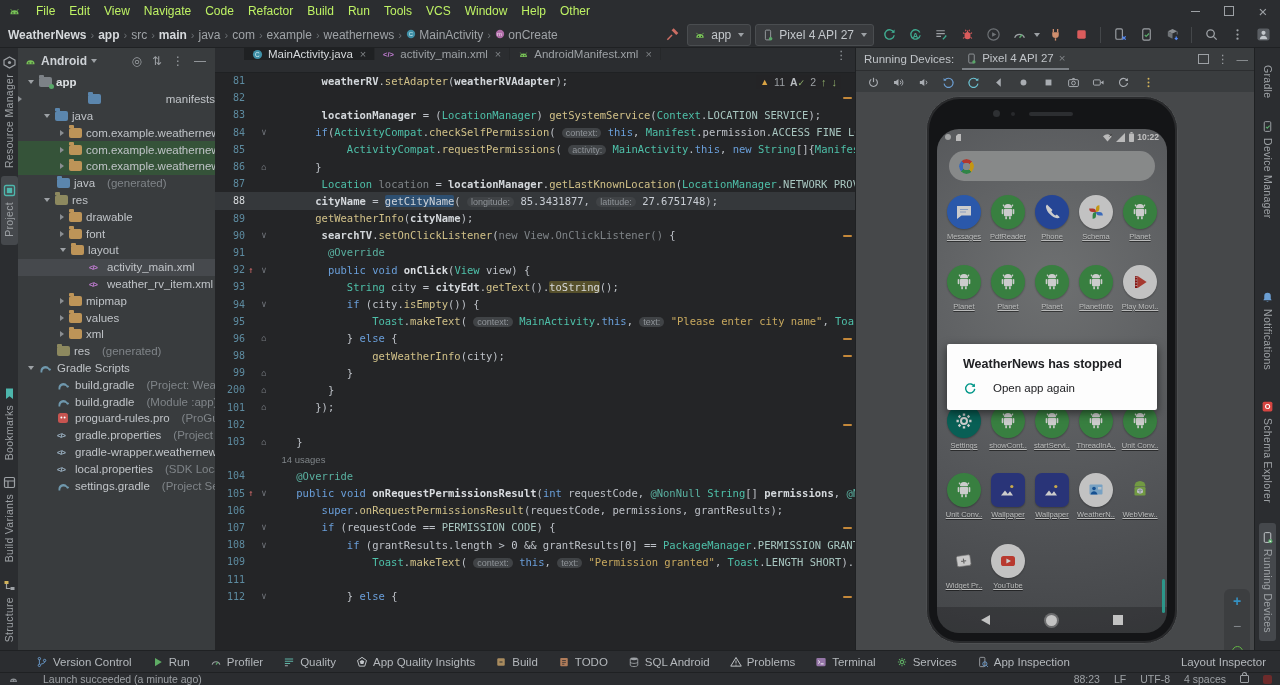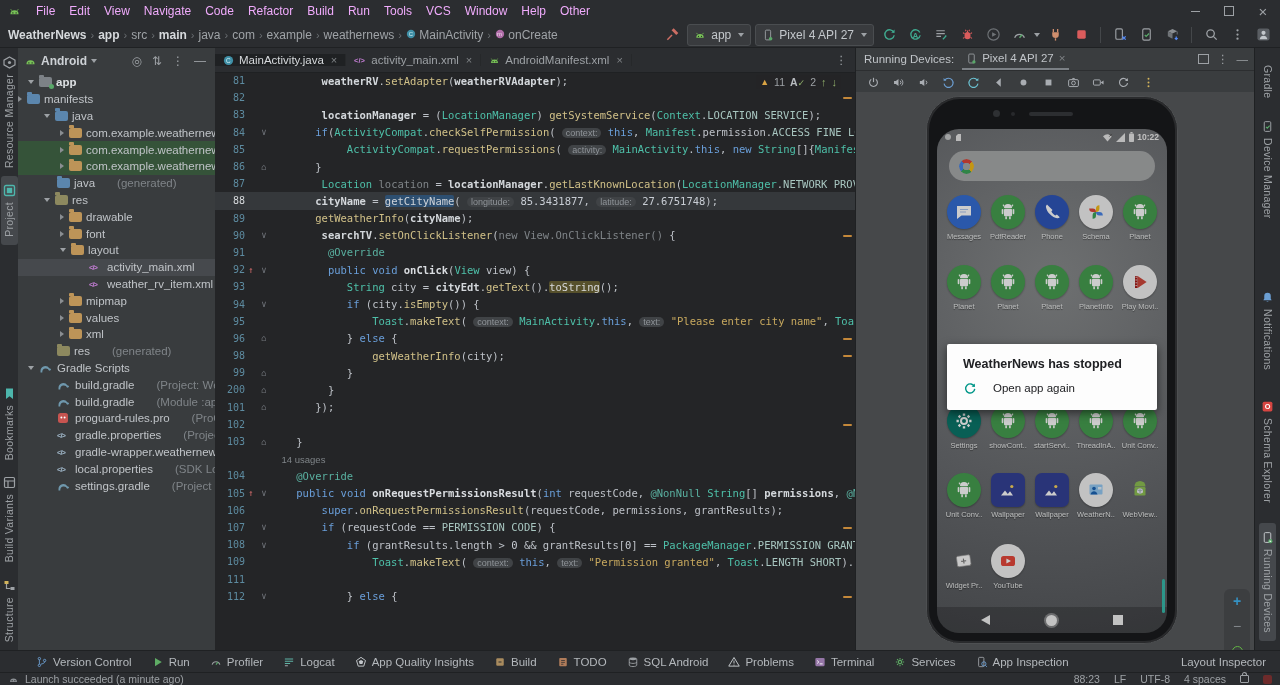--- a/index.html
+++ b/index.html
@@ -1,19 +1,19 @@
 <!DOCTYPE html>
 <html><head>
 <meta charset="utf-8">
 <style>
   html,body{margin:0;padding:0;background:#1e1f22;}
   #root{position:relative;width:1280px;height:685px;background:#2b2d30;font-family:"Liberation Sans","DejaVu Sans",sans-serif;overflow:hidden;color:#b8bcc0;font-size:12px;}
   .titlebar{position:absolute;left:0;top:0;right:0;height:22px;background:#2b2d30;border-bottom:1px solid #1f2123;display:flex;align-items:center;}
   .menu{display:flex;align-items:center;height:100%;}
-  .menu-item{padding:0 7px;line-height:22px;color:#f0abfc;cursor:default;}
+  .menu-item{padding:0 7px;line-height:22px;color:#bef264;cursor:default;}
   .win-title{position:absolute;left:0;right:0;text-align:center;color:#6e7276;pointer-events:none;font-size:11.5px;}
   .win-btns{margin-left:auto;display:flex;align-items:center;height:100%;z-index:2;}
   .win-btn{width:34px;height:100%;display:flex;align-items:center;justify-content:center;color:#9da1a5;}
   .wb-min{width:9px;height:1px;background:#9da1a5;}
   .wb-max{width:8px;height:8px;border:1px solid #9da1a5;}
   .toolbar2{position:absolute;left:0;top:22px;right:0;height:26px;background:#2b2d30;border-bottom:1px solid #1f2123;display:flex;align-items:center;padding:0 6px;box-sizing:border-box;}
   .crumbs{display:flex;align-items:center;gap:2px;white-space:nowrap;}
   .crumb{color:#9fa3a7;padding:0 2px;}
   .crumb.b{font-weight:bold;color:#d6d9dc;}
   .crumb-sep{color:#6b6f73;font-size:11px;}
@@ -39,28 +39,28 @@
   
   .project{position:absolute;left:18px;top:0;width:197px;bottom:0;background:#393c3e;border-right:1px solid #1f2123;overflow:hidden;}
   .proj-head{height:26px;display:flex;align-items:center;gap:4px;padding:0 6px;color:#ced2d6;font-weight:bold;font-size:12px;}
   .proj-head .ic{margin-left:auto;color:#9da1a5;font-size:12px;font-weight:normal;padding:0 3px;}
   .tree{font-size:11.5px;color:#c0c4c8;}
   .trow{height:16.8px;display:flex;align-items:center;white-space:nowrap;overflow:hidden;}
   .trow.sel{background:#46494d;}
   .trow.green{background:#355339;}
   .trow .lbl{margin-left:4px;}
   .trow .lbl.b{font-weight:bold;color:#dde0e3;}
-  .trow .sfx{margin-left:22px;color:#7f8488;}
+  .trow .sfx{margin-left:12px;color:#7f8488;}
   .fold-ic{width:13px;height:10px;border-radius:2px;position:relative;flex:0 0 13px;}
   .fold-ic::before{content:'';position:absolute;top:-2.5px;left:0;width:5px;height:3px;border-radius:1px 1px 0 0;background:inherit;}
   .mini{font-size:8px;letter-spacing:-1px;flex:0 0 14px;text-align:center;}
   .gsvg{width:14px;height:12px;flex:0 0 14px;}
   
   .editor{position:absolute;left:215px;top:0;width:640px;bottom:0;background:#242527;}
-  .tabs{height:24px;display:flex;align-items:center;background:#2b2d30;border-bottom:1px solid #1f2123;font-size:11.5px;}
+  .tabs{height:24px;display:flex;align-items:flex-start;background:#2b2d30;border-bottom:1px solid #1f2123;font-size:11.5px;padding-left:29px;}
   .tab{display:flex;align-items:center;gap:5px;padding:0 8px;color:#9da1a5;border-right:1px solid #26282a;}
   .tab.act{background:#1f2123;color:#d6d9dc;}
   .tab .x{color:#7f8386;margin-left:2px;font-size:11px;}
   .tabs-kebab{margin-left:auto;display:flex;align-items:center;padding:0 8px;color:#9da1a5;}
   .code{position:absolute;left:0;top:24px;right:0;bottom:0;overflow:hidden;font-family:"DejaVu Sans Mono","Liberation Mono",monospace;font-size:10.5px;}
   .cl{height:17.2px;display:flex;align-items:center;}
   .cl.cur{background:#35383b;}
   .ln{width:30px;text-align:right;color:#5d8ba0;flex:0 0 30px;font-size:10px;}
   .cl.cur .ln{color:#d7dadd;}
   .mk{width:12px;flex:0 0 12px;text-align:center;font-size:9px;color:#d56c6c;}
@@ -95,21 +95,21 @@
   .pstatus{position:absolute;left:0;top:0;right:0;height:16px;display:flex;align-items:center;padding:0 8px;color:#f0f0f0;font-size:8.5px;gap:4px;}
   .pstatus .r{margin-left:auto;display:flex;align-items:center;gap:3px;font-weight:bold;}
   .gbar{position:absolute;left:12px;right:12px;top:22px;height:30px;border-radius:15px;background:#a9abac;display:flex;align-items:center;padding:0 10px;box-sizing:border-box;}
   .gg{width:15px;height:15px;border-radius:50%;background:conic-gradient(from -40deg,#ea4335 0 90deg,#fbbc05 0 180deg,#34a853 0 270deg,#4285f4 0);-webkit-mask:radial-gradient(circle,transparent 0 3.5px,#000 4px);mask:radial-gradient(circle,transparent 0 3.5px,#000 4px);}
   .app-row{position:absolute;left:0;right:0;height:58px;display:flex;justify-content:flex-start;padding:0 5px;}
   .app-cell{width:44px;display:flex;flex-direction:column;align-items:center;gap:3px;}
   .app-ic{width:34px;height:34px;border-radius:50%;display:flex;align-items:center;justify-content:center;box-shadow:0 1px 2px rgba(0,0,0,.3);}
   .app-ic.sq{border-radius:7px;}
   .app-ic.nobg{box-shadow:none;}
   .app-ic svg{width:24px;height:24px;}
-  .app-lbl{font-size:7.5px;color:#e8eaea;text-shadow:0 1px 1px rgba(0,0,0,.5);white-space:nowrap;}
+  .app-lbl{font-size:7.5px;color:#e8eaea;text-shadow:0 1px 1px rgba(0,0,0,.5);white-space:nowrap;text-decoration:underline;}
   .crash{position:absolute;left:10px;width:210px;top:215px;height:66px;background:#fdfdfd;border-radius:2px;box-shadow:0 3px 10px rgba(0,0,0,.55);}
   .crash-title{padding:13px 16px 0;color:#202124;font-size:12.5px;font-weight:bold;font-family:"Liberation Sans",sans-serif;}
   .crash-act{display:flex;align-items:center;gap:16px;padding:10px 16px 0;color:#202124;font-size:11.5px;}
   .crash-act svg{width:14px;height:14px;}
   .pnav{position:absolute;left:0;right:0;bottom:0;height:26px;background:rgba(0,0,0,.22);display:flex;align-items:center;justify-content:space-between;padding:0 44px;box-sizing:border-box;}
   .nav-back{width:0;height:0;border-top:5.5px solid transparent;border-bottom:5.5px solid transparent;border-right:9px solid #f2f2f2;}
   .nav-home{width:11px;height:11px;border-radius:50%;background:#f2f2f2;box-shadow:0 0 0 2px rgba(255,255,255,.35);}
   .nav-sq{width:10px;height:10px;background:#f2f2f2;}
   .scrollpill{position:absolute;right:2px;top:450px;width:3px;height:34px;border-radius:2px;background:#2bbfae;}
   .emu-zoom{position:absolute;left:368px;top:497px;width:26px;padding:4px 0;background:rgba(30,31,34,.25);border-radius:6px;display:flex;flex-direction:column;align-items:center;gap:9px;}
@@ -390,21 +390,21 @@
         <span class="ic" style="margin-left:0">—</span>
       </div>
       <div class="tree" id="projTree">
           <div class="trow" style="padding-left: 10px;">
             <span class="car" style="margin: 0px 5px 0px 0px;"></span>
             <span class="fold-ic" style="background: rgb(125, 130, 135);">
               <span style="position: absolute; right: -2px; bottom: -2px; width: 5px; height: 5px; border-radius: 50%; background: rgb(89, 168, 105);"></span>
             </span>
             <span class="lbl b">app</span>
           </div>
-          <div class="trow" style="">
+          <div class="trow" style=" justify-content: space-between;">
             <span class="car r" style="margin: 0px 5px 0px 0px;"></span>
             <span class="fold-ic" style="background: rgb(91, 134, 173);"></span>
             <span class="lbl">manifests</span>
           </div>
           <div class="trow" style="padding-left: 26px;">
             <span class="car" style="margin: 0px 5px 0px 0px;"></span>
             <span class="fold-ic" style="background: rgb(91, 134, 173);"></span>
             <span class="lbl">java</span>
           </div>
           <div class="trow" style="padding-left: 42px;">
@@ -1304,21 +1304,21 @@
         </span>
         <span>Profiler</span>
       </span>
       <span class="tw-item">
         <span style="display: inline-flex;">
           <svg viewBox="0 0 16 16">
             <path d="M2.5 4h11M2.5 7h11M2.5 10h7" stroke="#5fb3a5" stroke-width="1.4"></path>
             <path d="M2.5 13h4" stroke="#9da1a5" stroke-width="1.4"></path>
           </svg>
         </span>
-        <span>Logcat</span>
+        <span>Quality</span>
       </span>
       <span class="tw-item">
         <span style="display: inline-flex;">
           <svg viewBox="0 0 16 16">
             <path d="M8 1.8 14 6l-2.3 7.5H4.3L2 6z" fill="none" stroke="#c3c7cb" stroke-width="1.3"></path>
             <path d="M8 5.2 11 7l-1.2 3.8H6.2L5 7z" fill="#c3c7cb"></path>
           </svg>
         </span>
         <span>App Quality Insights</span>
       </span>
@@ -1392,21 +1392,21 @@
           <svg viewBox="0 0 16 16">
             <rect x="2" y="2.5" width="12" height="11" rx="1.2" fill="none" stroke="#9da1a5" stroke-width="1.2"></rect>
             <path d="M6.5 2.5v11M6.5 8H14" stroke="#9da1a5" stroke-width="1.2"></path>
           </svg>
         </span>
         <span>Layout Inspector</span>
       </span>
     </div>
 
   <div class="statusbar">
-    <span style="display:flex;align-items:center;gap:6px;">
+    <span style="display:flex;align-items:center;gap:24px;">
       <svg width="11" height="11" viewBox="0 0 16 16">
           <path d="M3 11.5a5 5 0 0 1 10 0z" fill="#8a8e92"></path>
           <circle cx="6" cy="9.7" r=".8" fill="#2b2d30"></circle>
           <circle cx="10" cy="9.7" r=".8" fill="#2b2d30"></circle>
         </svg>
       <span>Launch succeeded (a minute ago)</span>
     </span>
     <span class="sb-right" id="sbRight">
       <span>88:23</span>
         <span>LF</span>

